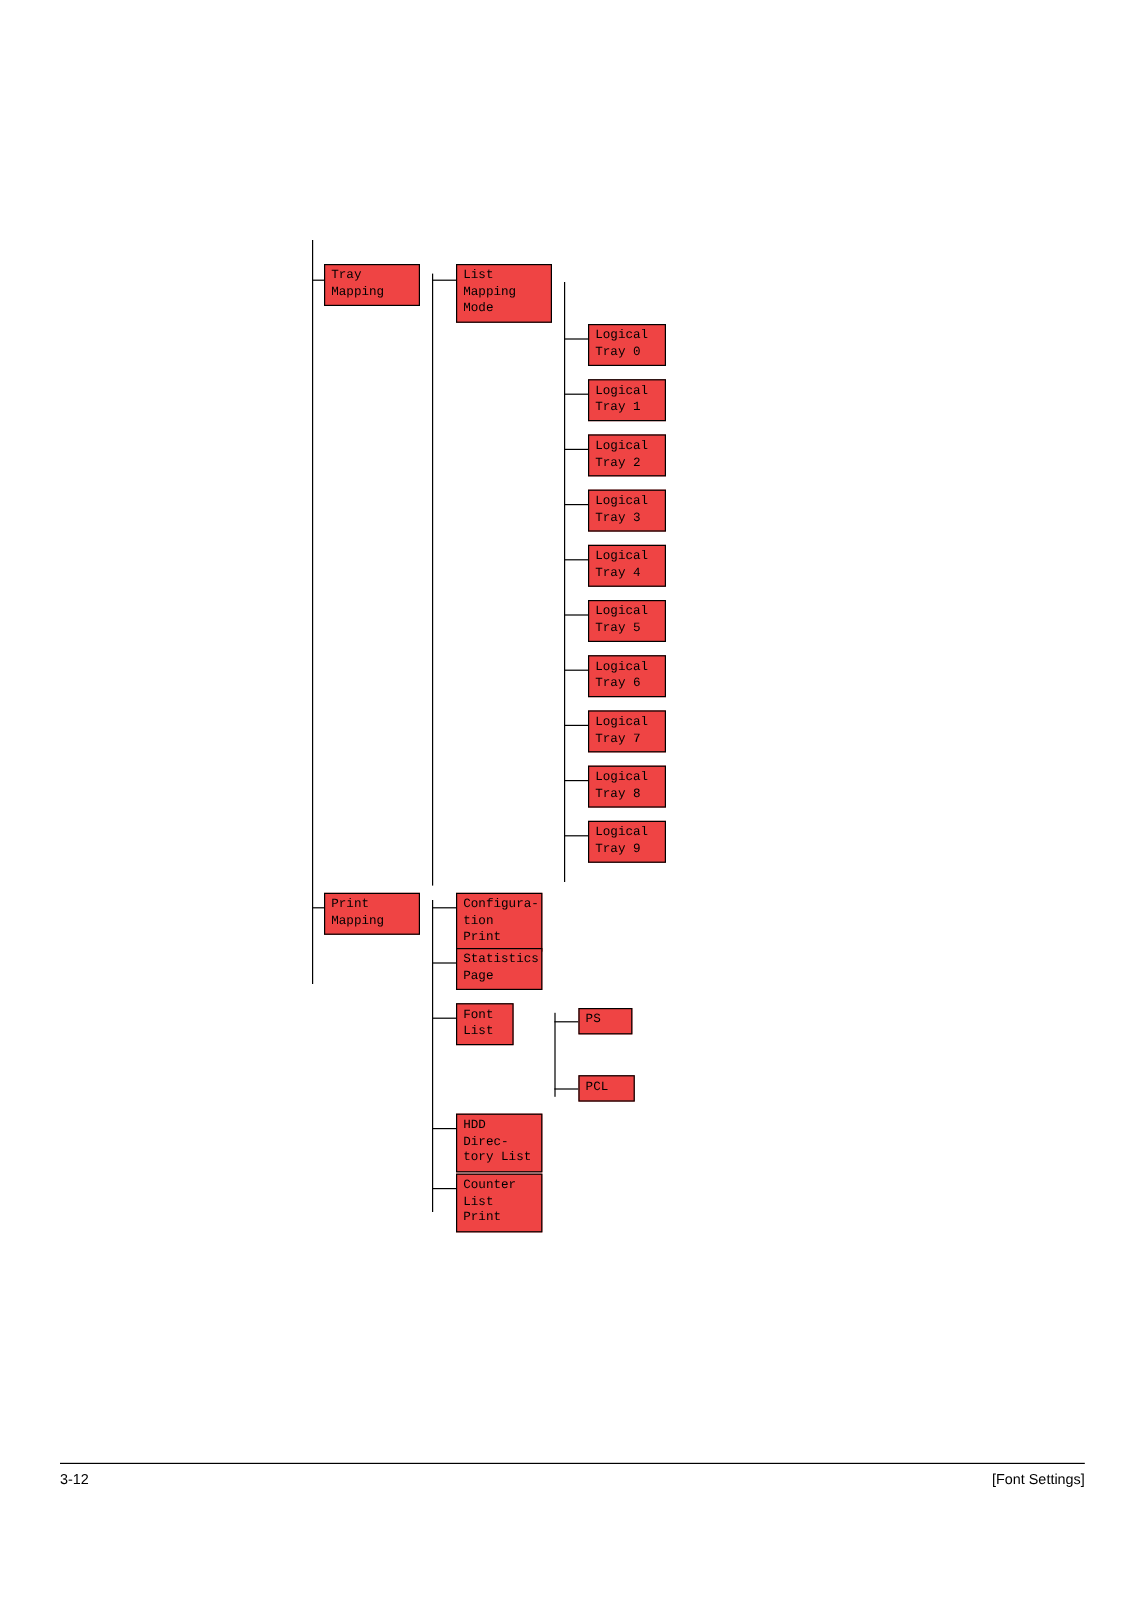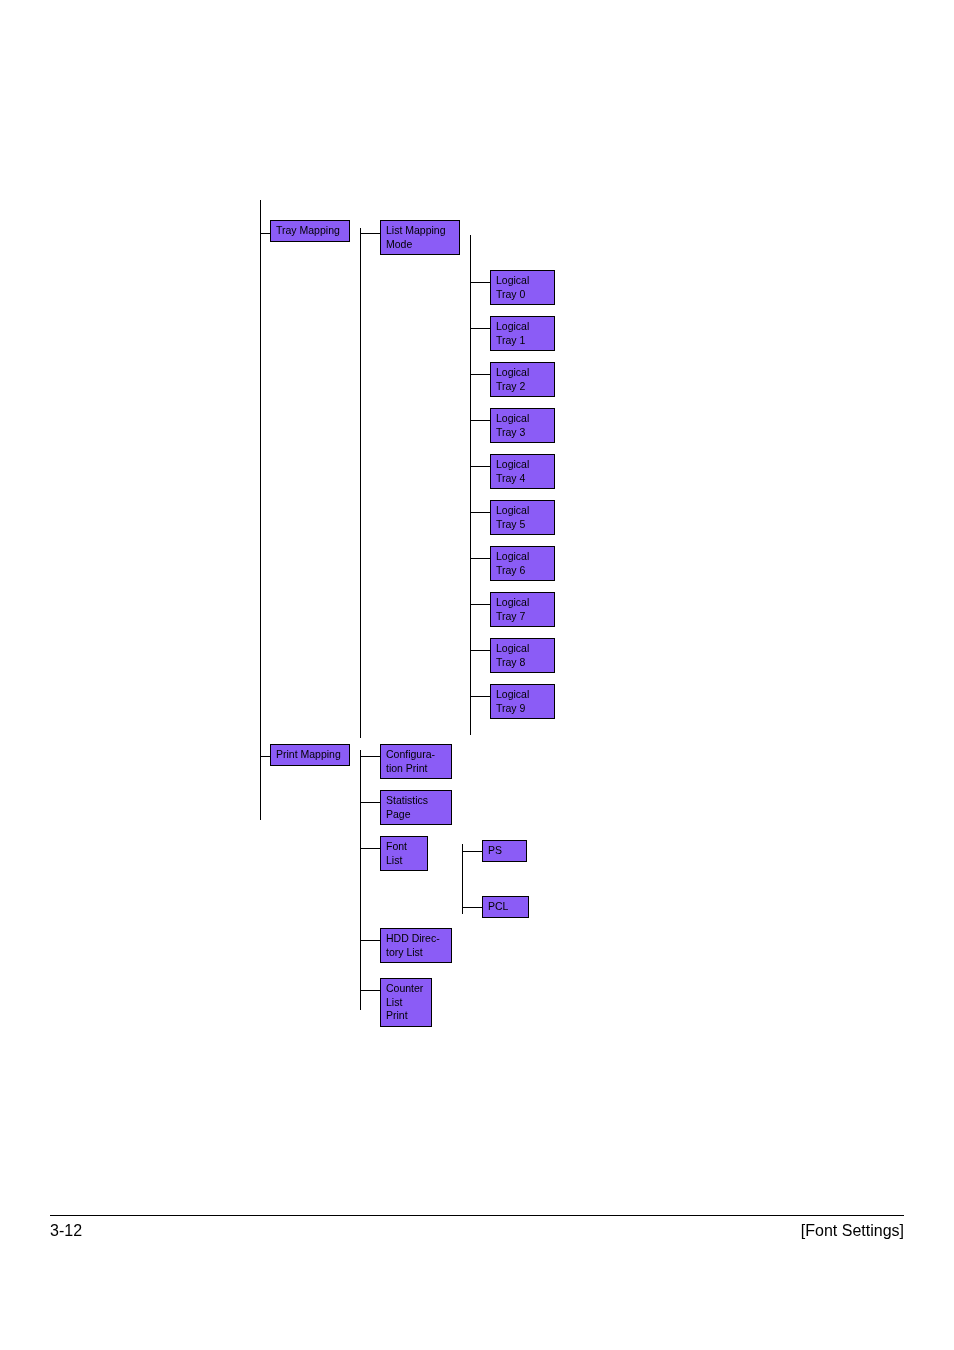--- a/index.html
+++ b/index.html
@@ -25,23 +25,24 @@
       top: 200px;
       left: 260px;
       width: 620px;
     }
 
     
     .node-box {
       position: absolute;
       border: 1px solid #000;
       padding: 3px 5px;
-      background: #8b5cf6;
+      background: #ef4444;
       line-height: 1.3;
       font-size: 10.5px;
+      font-family: Liberation Mono, monospace;
     }
 
     
     .h-line {
       position: absolute;
       height: 1px;
       background: #000;
     }
 
     
@@ -61,21 +62,21 @@
 
     .footer-rule {
       border: none;
       border-top: 1px solid #000;
       margin-bottom: 6px;
     }
 
     .footer-content {
       display: flex;
       justify-content: space-between;
-      font-size: 16px;
+      font-size: 12px;
     }
   </style>
 </head>
 <body>
 
 <div class="page-container">
 
   <div class="tree-area">
 
     <div class="v-line" style="left:0; top:0; height:620px;"></div>
@@ -182,21 +183,21 @@
       <span>PCL</span>
     </div>
 
     <div class="h-line" style="left:100px; top:740px; width:20px;"></div>
     <div class="node-box" style="left:120px; top:728px; width:72px;">
       <span>HDD Direc-
 tory List</span>
     </div>
 
     <div class="h-line" style="left:100px; top:790px; width:20px;"></div>
-    <div class="node-box" style="left:120px; top:778px; width:52px;">
+    <div class="node-box" style="left:120px; top:778px; width:72px;">
       <span>Counter List
 Print</span>
     </div>
 
   </div>
 
   <div class="footer">
     <hr class="footer-rule">
     <div class="footer-content">
       <span>3-12</span>

